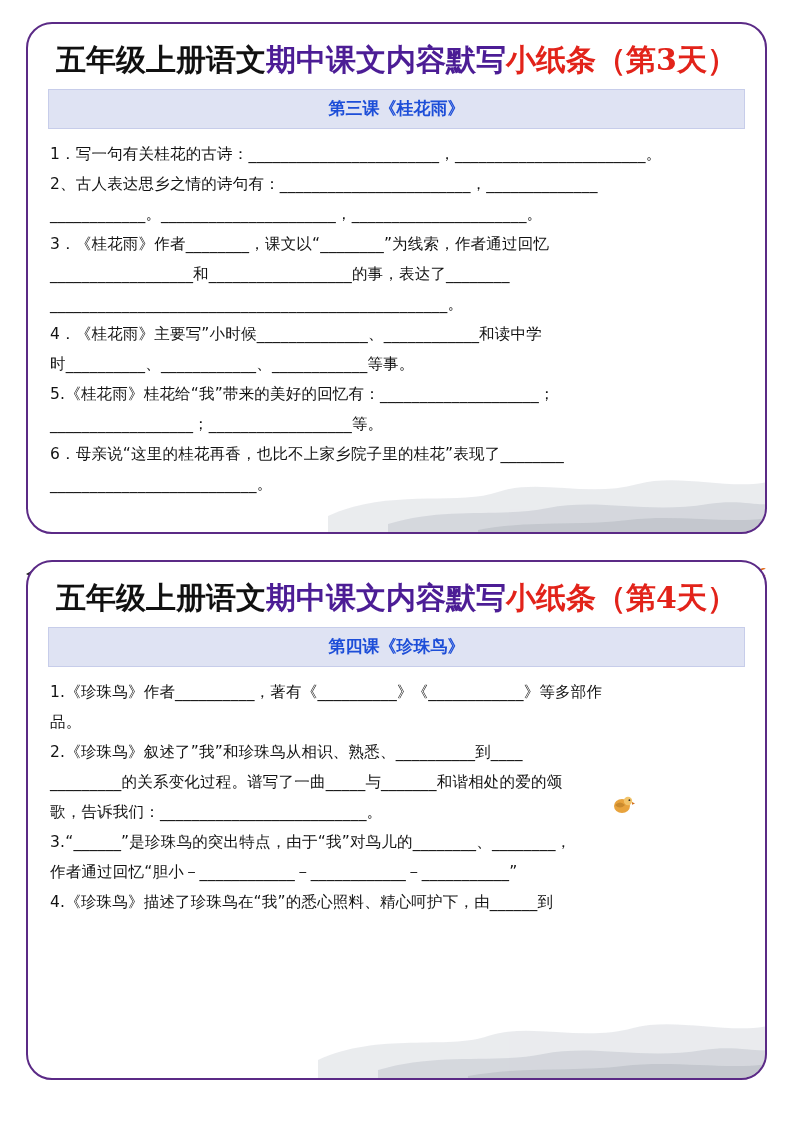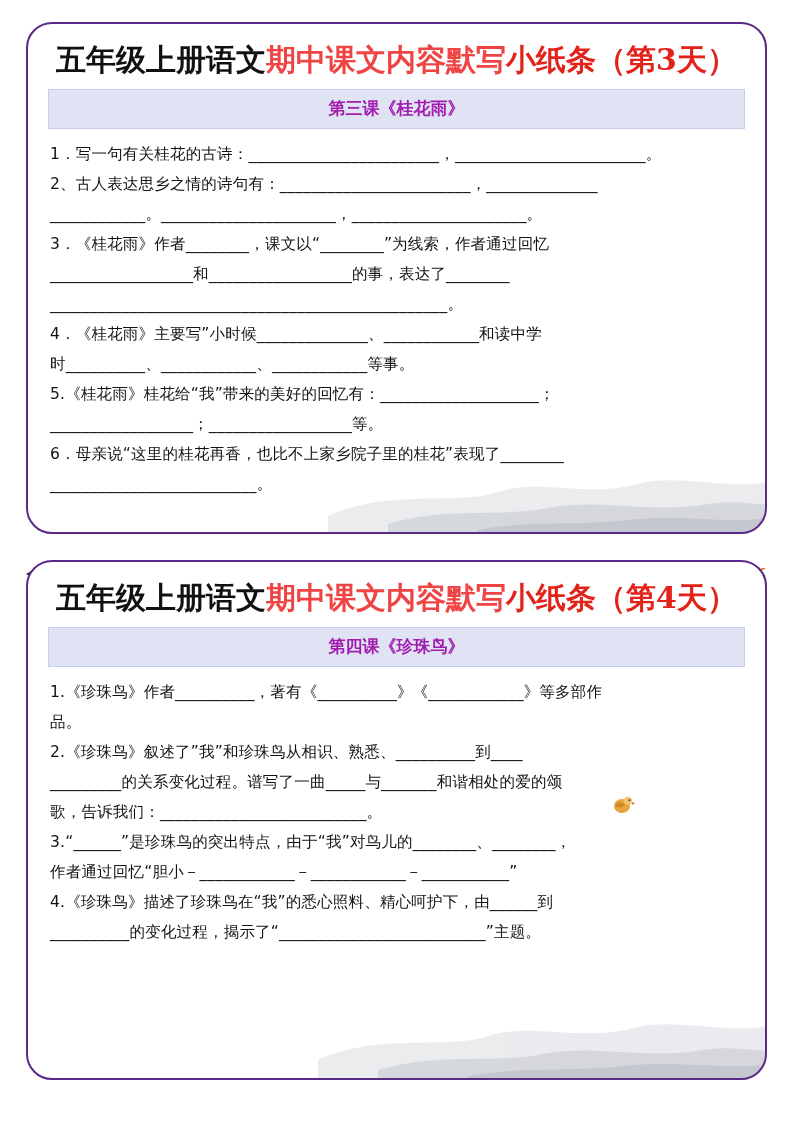--- a/index.html
+++ b/index.html
@@ -57,30 +57,30 @@
     white-space: nowrap;
     padding: 4px 0 6px 0;
   }
   .title-row span {
     font-family: "DejaVu Serif", "Liberation Serif", serif;
     font-weight: bold;
     font-size: 30px;
     letter-spacing: 0px;
   }
   .t-black { color: #111; }
-  .t-purple { color: #ef4444; }
+  .t-purple { color: #4c1d95; }
   .t-red { color: #e2231a; }
 
   .subtitle-bar {
     background: #dfe3f3;
     border: 1px solid #c7cdea;
     text-align: center;
     font-size: 17px;
     font-weight: bold;
-    color: #a21caf;
+    color: #1d4ed8;
     padding: 7px 0 8px 0;
     margin: 2px 6px 10px 6px;
     font-family: "DejaVu Sans", "Liberation Sans", sans-serif;
   }
 
   .body {
     position: relative;
     z-index: 2;
     padding: 0 8px;
     margin-top: 8px;
@@ -201,17 +201,16 @@
 
     <div class="body">
       <div class="qline">1.《珍珠鸟》作者__________，著有《__________》《____________》等多部作</div>
       <div class="qline">品。</div>
       <div class="qline">2.《珍珠鸟》叙述了”我”和珍珠鸟从相识、熟悉、__________到____</div>
       <div class="qline">_________的关系变化过程。谱写了一曲_____与_______和谐相处的爱的颂</div>
       <div class="qline">歌，告诉我们：__________________________。</div>
       <div class="qline">3.“______”是珍珠鸟的突出特点，由于“我”对鸟儿的________、________，</div>
       <div class="qline">作者通过回忆“胆小－____________－____________－___________”</div>
       <div class="qline">4.《珍珠鸟》描述了珍珠鸟在“我”的悉心照料、精心呵护下，由______到</div>
-      <div class="qline">__________的变化过程，揭示了“__________________________”主题。</div>
     </div>
   </div>
 
 </div>
 
 </body></html>

